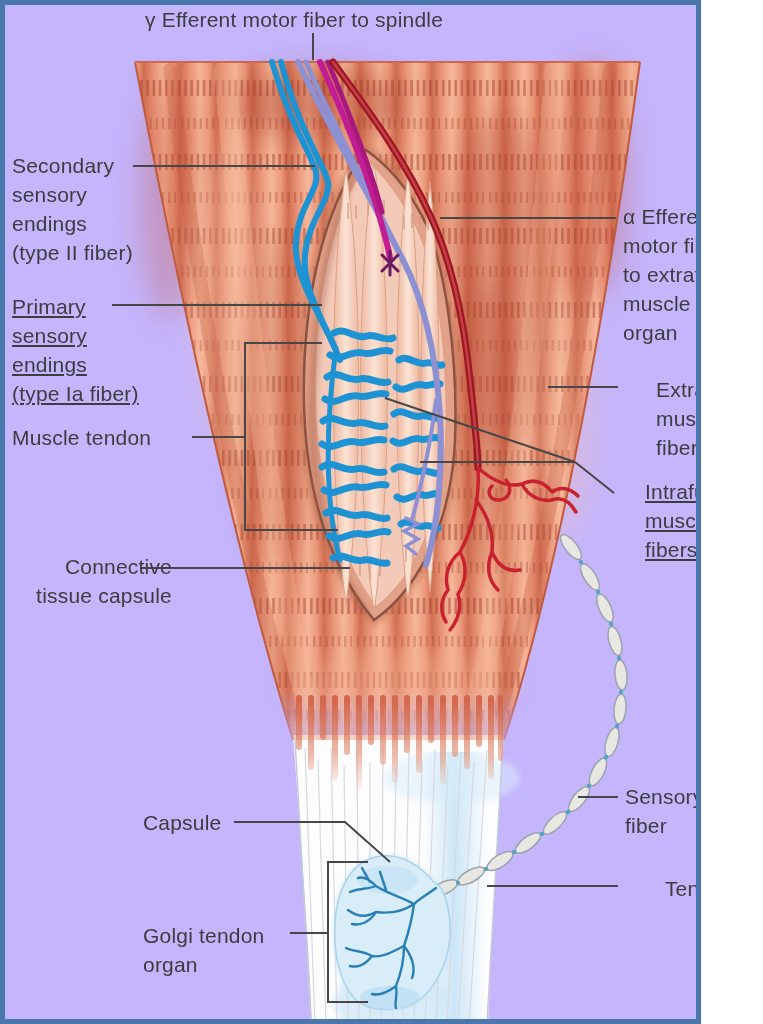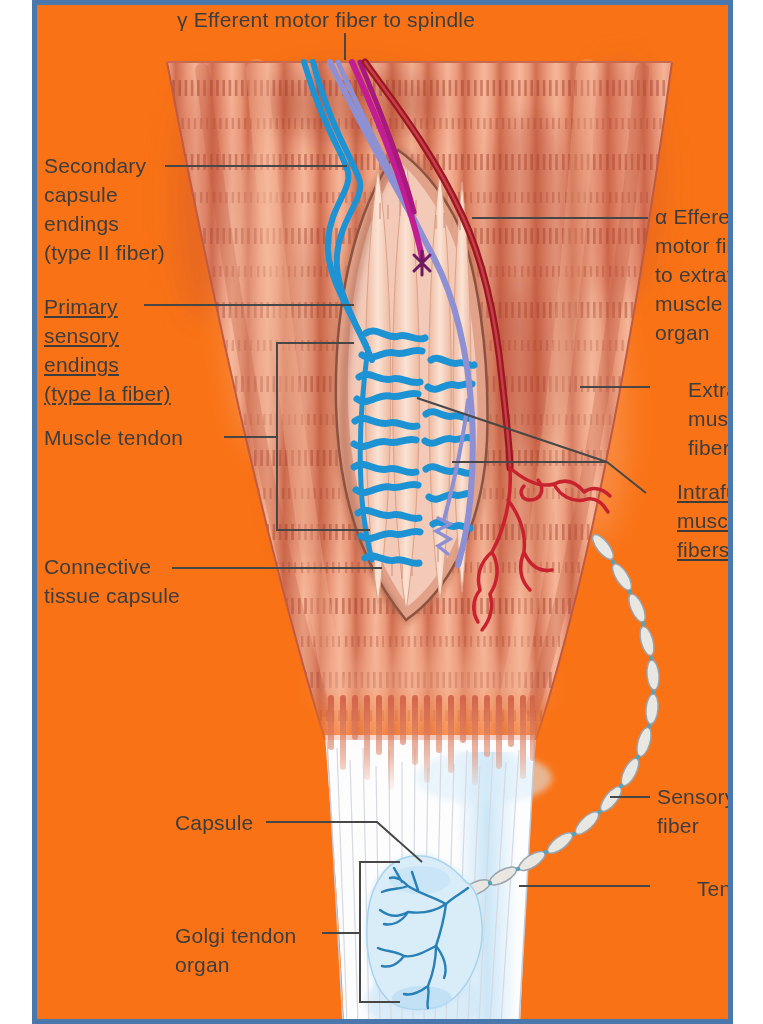--- a/index.html
+++ b/index.html
@@ -1,17 +1,17 @@
 <!DOCTYPE html>
 <html><head>
 <meta charset="utf-8">
 <style>
   html,body{margin:0;padding:0;background:#ffffff;}
-  .stage{position:relative;width:701px;height:1024px;background:#f97316;overflow:hidden;
-         font-family:"Liberation Sans",sans-serif;margin-left:32px;}
+  .stage{position:relative;width:701px;height:1024px;background:#c4b5fd;overflow:hidden;
+         font-family:"Liberation Sans",sans-serif;}
   .frame{position:absolute;inset:0;border:5px solid #4a78ad;pointer-events:none;z-index:30;}
   svg.art{position:absolute;left:0;top:0;z-index:5;}
   .label{position:absolute;z-index:20;font-size:21px;line-height:29px;color:#3d3d3d;
          white-space:pre-line;letter-spacing:0.2px;}
 </style>
 </head>
 <body>
 
 <div class="stage">
 
@@ -283,29 +283,29 @@
     <path d="M578,797 H618"></path>
     <path d="M487,886 H618"></path>
     <path d="M234,822 H345 L390,862"></path>
     <path d="M290,933 H328"></path>
     <path d="M368,862 H328 V1002 H368"></path>
   </g>
 </svg>
 
 <div class="label" style="left:145px;top:5px;">γ Efferent motor fiber to spindle</div>
 <div class="label" style="left:12px;top:151px;width:150px;">Secondary
-capsule
+sensory
 endings
 (type II fiber)</div>
 <div class="label" style="left:12px;top:292px;width:160px;text-decoration:underline;">Primary
 sensory
 endings
 (type Ia fiber)</div>
 <div class="label" style="left:12px;top:423px;width:170px;">Muscle tendon</div>
-<div class="label" style="left:12px;top:552px;width:160px;">Connective
+<div class="label" style="left:12px;top:552px;width:160px;text-align:right;">Connective
 tissue capsule</div>
 <div class="label" style="left:623px;top:202px;width:138px;">α Efferent
 motor fiber
 to extrafusal
 muscle
 organ</div>
 <div class="label" style="left:656px;top:375px;width:130px;">Extrafusal
 muscle
 fiber</div>
 <div class="label" style="left:645px;top:477px;width:130px;text-decoration:underline;">Intrafusal

